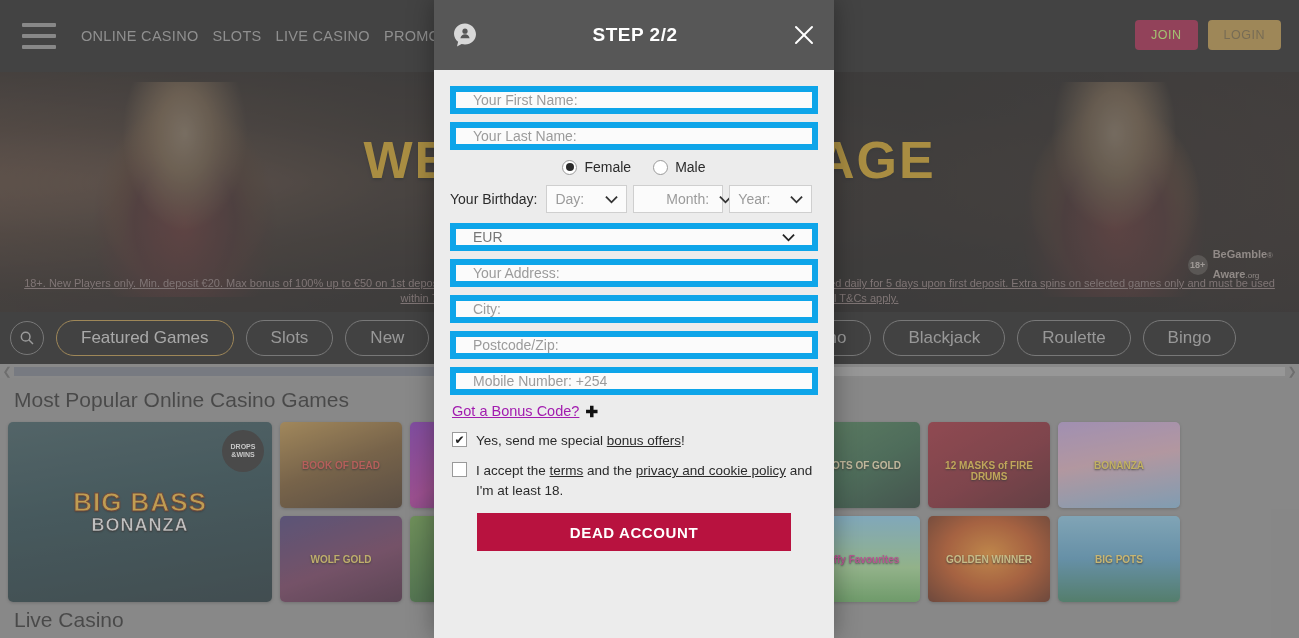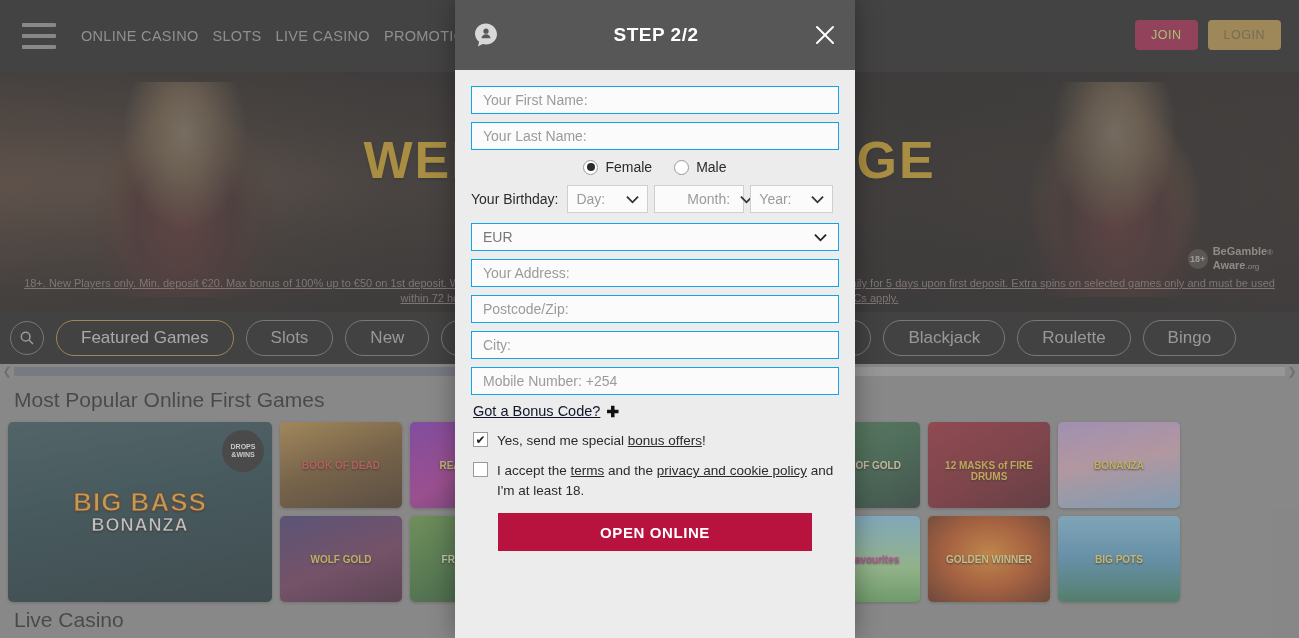--- a/index.html
+++ b/index.html
@@ -88,21 +88,21 @@
   .bga {
     position: absolute; right: 26px; top: 245px;
     display: flex; align-items: center; gap: 5px; z-index: 3;
   }
   .bga-circle {
     width: 20px; height: 20px; border-radius: 50%;
     background: #3a3430; color: #b5aca6;
     font-size: 9px; font-weight: bold;
     display: flex; align-items: center; justify-content: center;
   }
-  .bga-txt { color: #9d918b; font-size: 11px; font-weight: bold; line-height: 12px; }
+  .bga-txt { color: #9d918b; font-size: 11px; font-weight: bold; line-height: 19px; }
   .bga-txt small { font-size: 8px; font-weight: normal; }
 
   
   .catbar {
     position: absolute; top: 312px; left: 0;
     width: 1299px; height: 52px;
     background: #0e0e0e;
     display: flex; align-items: center; gap: 12px;
     padding-left: 10px; overflow: hidden;
   }
@@ -182,21 +182,21 @@
 
   
   .overlay {
     position: absolute; inset: 0;
     background: rgba(130,130,130,.45);
     z-index: 10;
   }
 
   
   .modal {
-    position: absolute; top: 0; left: 455px;
+    position: absolute; top: 0; left: 434px;
     width: 400px; height: 638px;
     background: #ececec;
     z-index: 20;
     box-shadow: 0 0 24px rgba(0,0,0,.35);
     display: flex; flex-direction: column;
   }
   .modal-head {
     height: 70px; min-height: 70px; background: #575757;
     display: flex; align-items: center; position: relative;
   }
@@ -208,23 +208,23 @@
     color: #fff; font-size: 19px; font-weight: bold; letter-spacing: .5px;
   }
   .modal-close {
     margin-right: 18px; width: 24px; height: 24px; cursor: pointer;
     display: flex; align-items: center; justify-content: center;
   }
   .modal-body { padding: 16px 16px 0 16px; }
 
   .field {
     width: 368px; height: 28px;
-    background: #fbfbfb; border: 1px solid #0ea5e9;
+    background: #fbfbfb; border: 6px solid #0ea5e9;
     font-size: 14px; color: #9b9b9b;
-    padding: 0 11px; margin-bottom: 8px;
+    padding: 0 17px; margin-bottom: 8px;
     display: flex; align-items: center;
     font-family: "Liberation Sans", sans-serif;
     position: relative;
   }
   .field.select { justify-content: space-between; color: #777; }
   .chev {
     width: 13px; height: 9px; flex-shrink: 0;
   }
 
   .gender-row {
@@ -253,21 +253,21 @@
   }
   .bday-sel.day { width: 88px; }
   .bday-sel.month { width: 90px; padding-left: 32px; }
   .bday-sel.year { width: 90px; }
 
   .bonuscode {
     display: flex; align-items: center; gap: 6px;
     margin: 6px 0 12px 2px; cursor: pointer;
   }
   .bonuscode-txt {
-    font-size: 14.5px; color: #0f172a; text-decoration: underline; font-weight: 500;
+    font-size: 14.5px; color: #a21caf; text-decoration: underline; font-weight: 500;
   }
   .plus { font-size: 15px; color: #111; font-weight: bold; line-height: 1; }
 
   .chk-row { display: flex; align-items: flex-start; gap: 9px; margin-bottom: 10px; padding-left: 2px; }
   .chkbox {
     width: 15px; height: 15px; min-width: 15px; margin-top: 1px;
     background: #fff; border: 1px solid #9a9a9a;
     display: flex; align-items: center; justify-content: center;
     cursor: pointer; position: relative;
   }
@@ -342,21 +342,21 @@
 
   <div class="hscroll">
     <div class="hscroll-arrow">❮</div>
     <div class="hscroll-track">
       <div class="hscroll-thumb"></div>
     </div>
     <div class="hscroll-arrow">❯</div>
   </div>
 
   <div class="content">
-    <div class="sec-title">Most Popular Online First Games</div>
+    <div class="sec-title">Most Popular Online Casino Games</div>
   </div>
 
   <div class="tilegrid">
 
     <div class="tile tile-big" style="background:linear-gradient(170deg,#2c4c52 0%,#16383f 45%,#0d2228 100%);">
       <div class="badge-dw">
         <span>DROPS</span>
         <span>&amp;WINS</span>
       </div>
       <div style="text-align:center;z-index:2;">
@@ -487,37 +487,37 @@
       </div>
 
       <div class="field select">
         <span>EUR</span>
         <svg class="chev" viewBox="0 0 14 9">
             <path d="M1 1.5 L7 7.5 L13 1.5" fill="none" stroke="#222" stroke-width="2"></path>
           </svg>
       </div>
 
       <div class="field">Your Address:</div>
+      <div class="field">City:</div>
       <div class="field">Postcode/Zip:</div>
-      <div class="field">City:</div>
       <div class="field">Mobile Number: +254</div>
 
       <div class="bonuscode">
         <span class="bonuscode-txt">Got a Bonus Code?</span>
         <span class="plus">✚</span>
       </div>
 
       <div class="chk-row">
         <div class="chkbox checked"></div>
         <div class="chk-text"><span>Yes, send me special </span><a>bonus offers</a><span>!</span></div>
       </div>
 
       <div class="chk-row">
         <div class="chkbox"></div>
         <div class="chk-text"><span>I accept the </span><a>terms</a><span> and the </span><a>privacy and cookie policy</a><span> and I'm at least 18.</span></div>
       </div>
 
-      <button class="submit">OPEN ONLINE</button>
+      <button class="submit">DEAD ACCOUNT</button>
 
     </div>
   </div>
 
 </div>
 
 </body></html>

